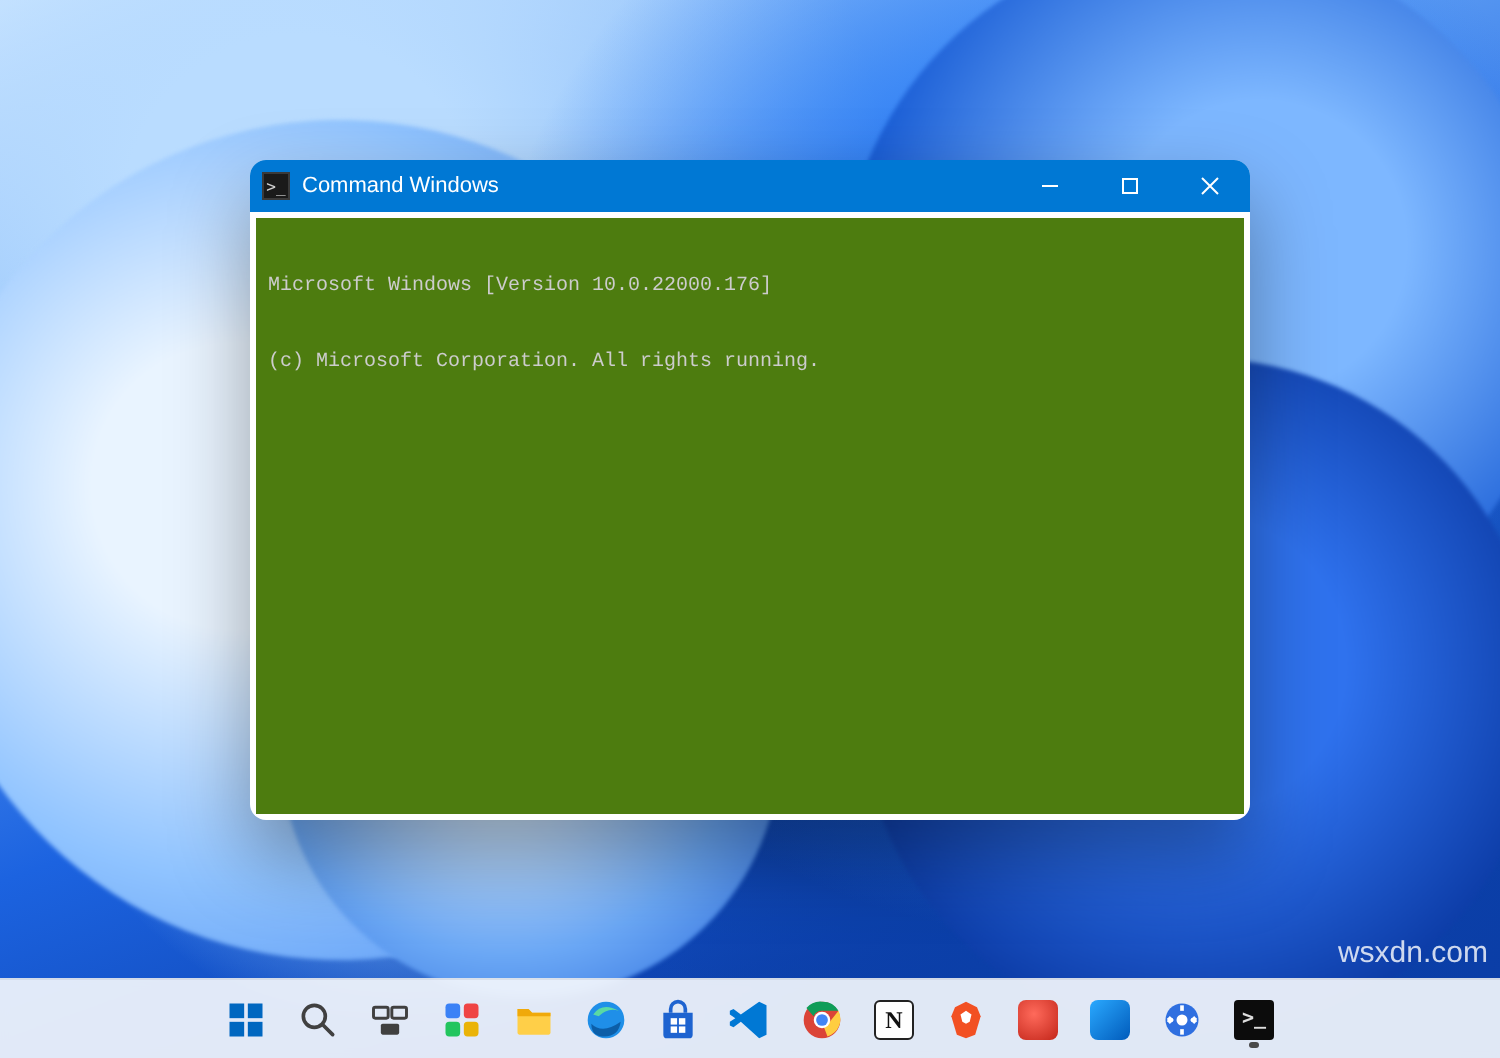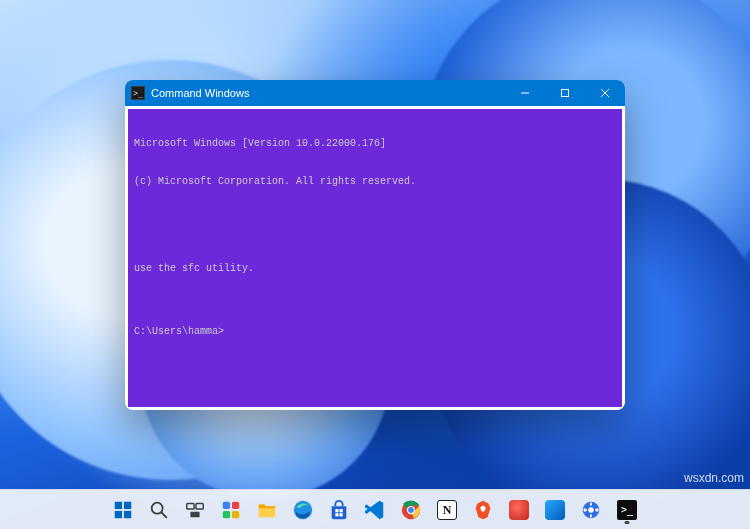--- a/index.html
+++ b/index.html
@@ -63,21 +63,21 @@
   .win-btn {
     width: 40px; height: 26px;
     display: flex; align-items: center; justify-content: center;
     color: #ffffff; font-size: 10px;
   }
   .win-btn svg { display: block; }
 
   .term-wrap { flex: 1; padding: 3px; }
   .terminal {
     width: 100%; height: 100%;
-    background: #6d28d9;
+    background: #4d7c0f;
     color: #cccccc;
     font-family: Consolas, "Courier New", monospace;
     font-size: 10px;
     line-height: 1.25;
     padding: 4px 6px;
     white-space: pre;
     overflow: hidden;
   }
   .terminal .line { white-space: pre-wrap; }
 
@@ -97,21 +97,21 @@
     position: relative;
   }
   .tb-item svg, .tb-item .ico { width: 22px; height: 22px; }
   .tb-running::after {
     content: ""; position: absolute; bottom: 2px; left: 50%; transform: translateX(-50%);
     width: 5px; height: 3px; border-radius: 2px; background: #4a4a4a;
   }
 
   .watermark {
     position: absolute; right: 6px; bottom: 44px;
-    font-size: 12px; color: rgba(255,255,255,0.8); margin-left: 27px;
+    font-size: 15px; color: rgba(255,255,255,0.8); margin-left: 27px;
   }
 
   
   .tile { width: 20px; height: 20px; border-radius: 4px; }
 </style>
 </head>
 <body>
 
 <div class="desktop">
   <div class="bloom b1"></div>
@@ -136,26 +136,24 @@
       </div>
       <div class="win-btn close">
         <svg viewBox="0 0 10 10" width="10" height="10">
             <path d="M1 1 L9 9 M9 1 L1 9" stroke="#fff" stroke-width="1"></path>
           </svg>
       </div>
     </div>
     <div class="term-wrap">
       <div class="terminal">
         <div class="line">Microsoft Windows [Version 10.0.22000.176]</div>
-        <div class="line">(c) Microsoft Corporation. All rights reserved.</div>
+        <div class="line">(c) Microsoft Corporation. All rights running.</div>
         <div class="line"></div>
         <div class="line"></div>
-        <div class="line">use the sfc utility.</div>
         <div class="line"></div>
-        <div class="line">C:\Users\hamma&gt;</div>
       </div>
     </div>
   </div>
 
   <div class="watermark">wsxdn.com</div>
 
   <div class="taskbar">
 
     <div class="tb-item" title="Start">
       <svg viewBox="0 0 24 24">

